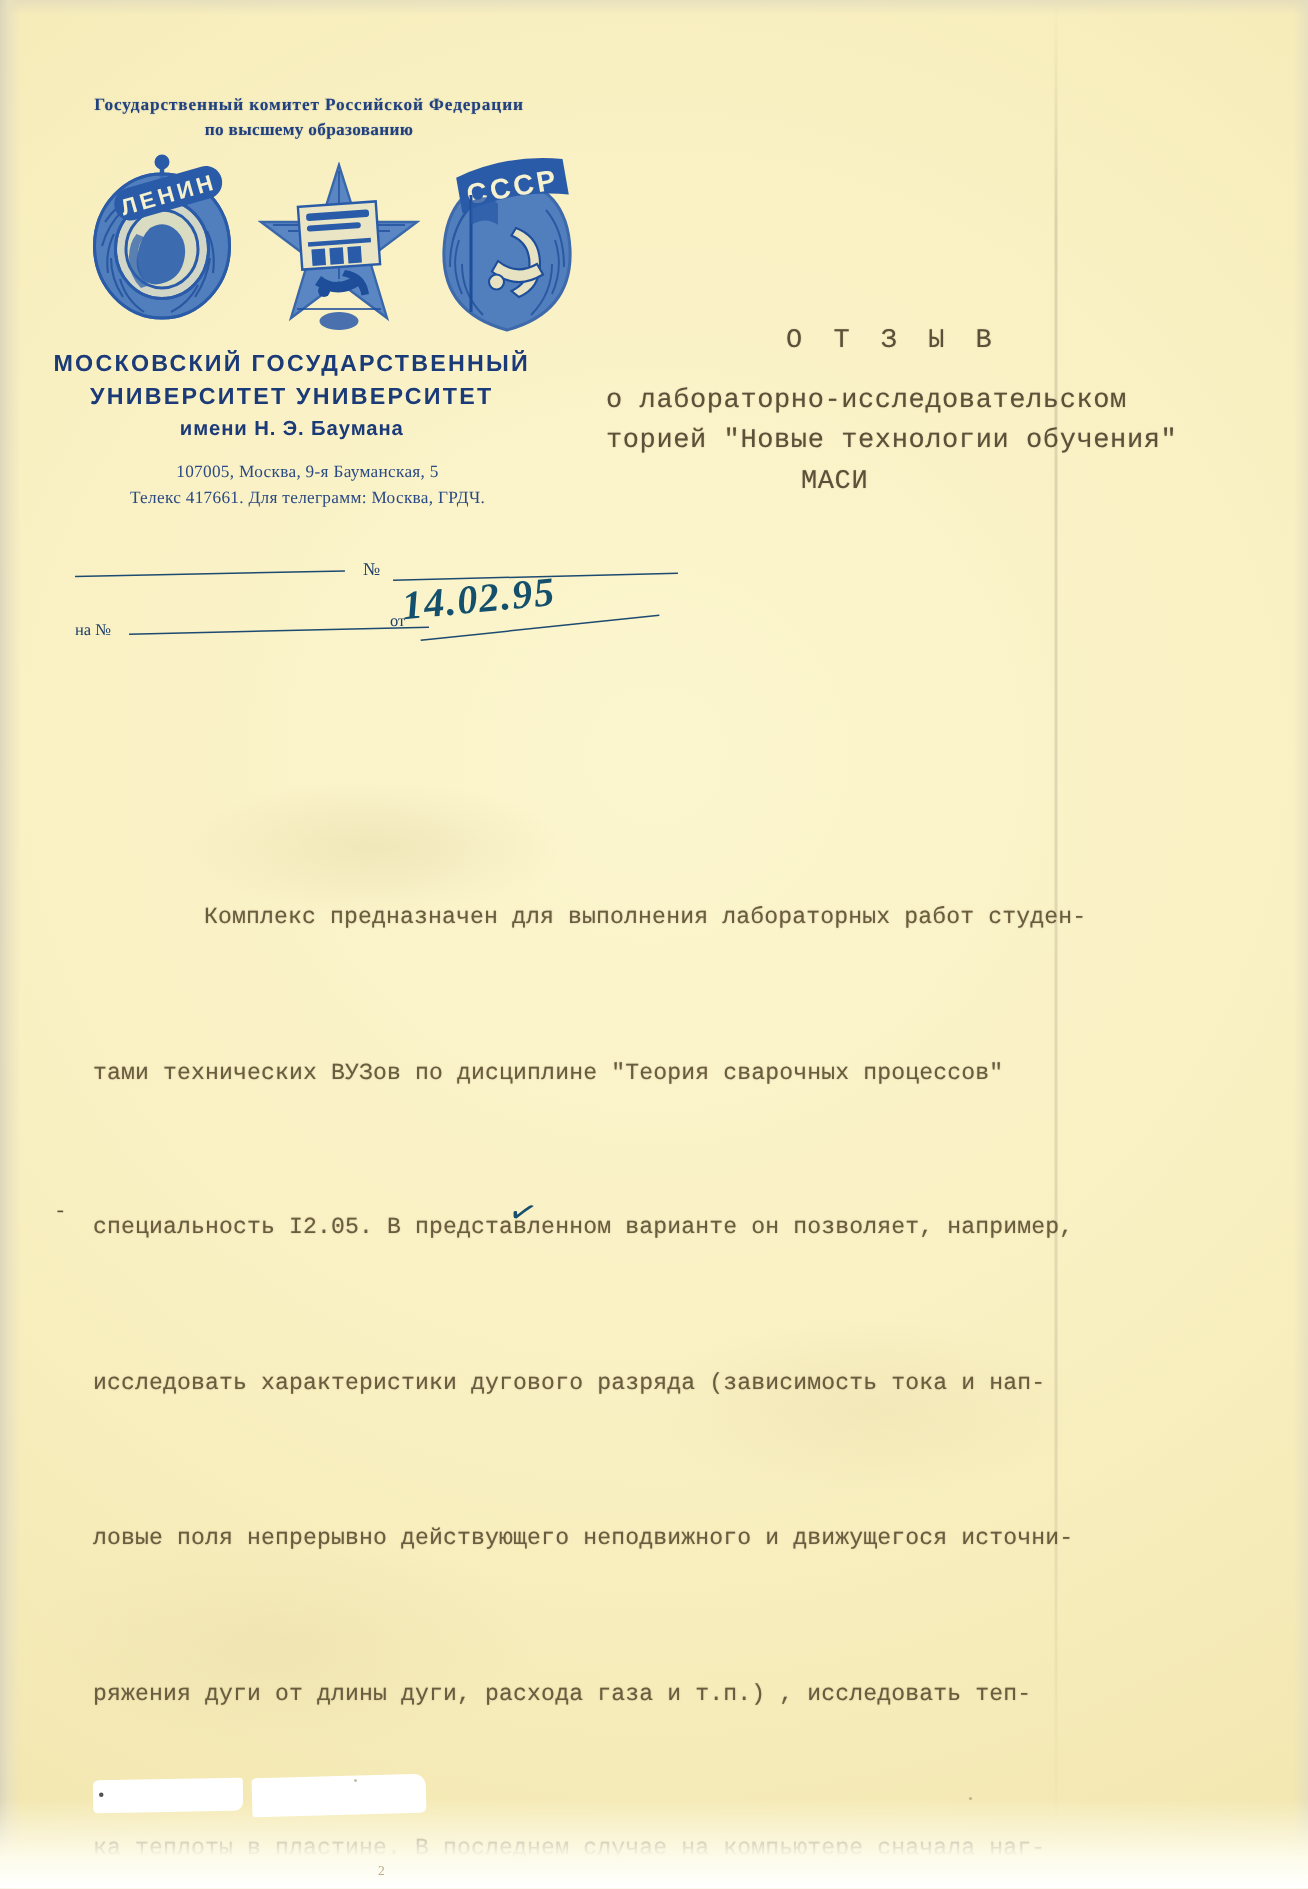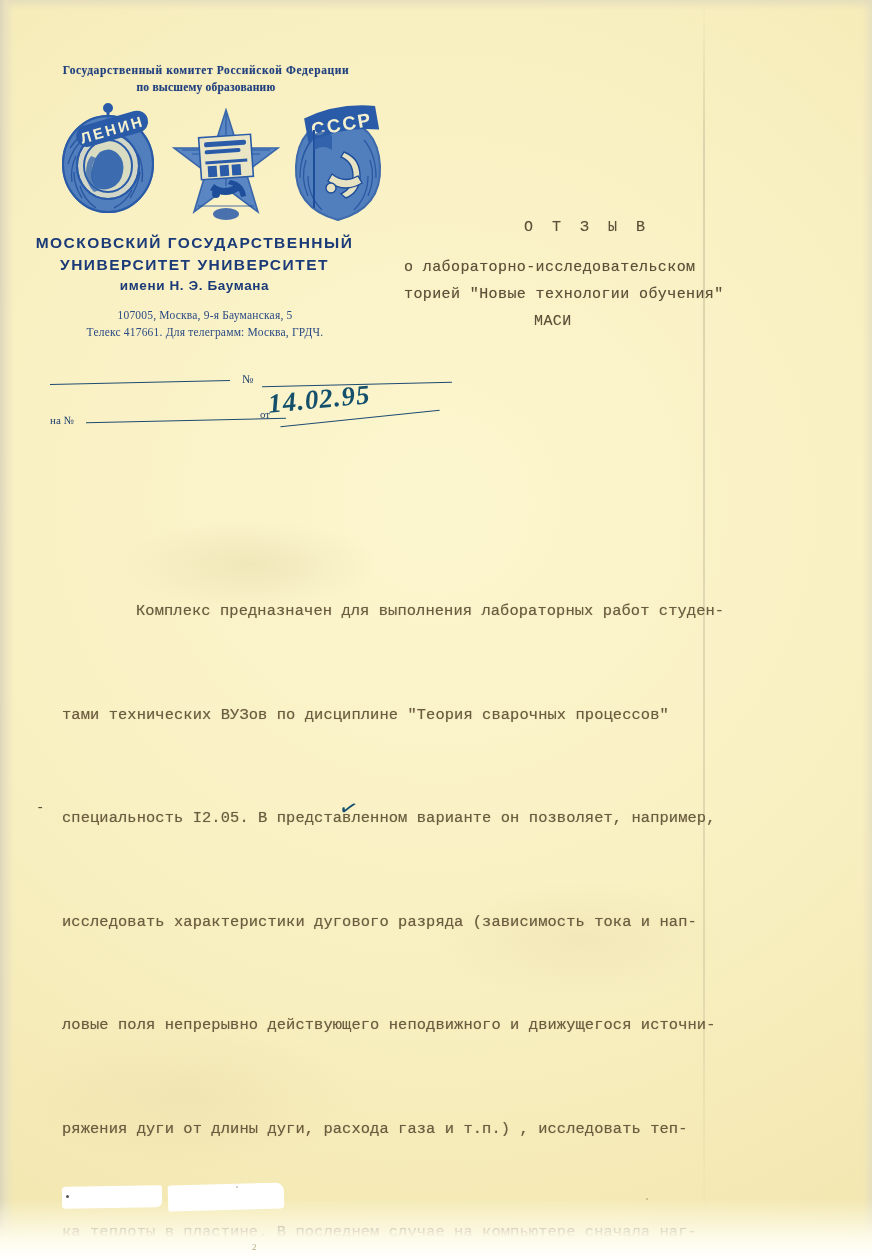--- a/index.html
+++ b/index.html
@@ -63,21 +63,21 @@
     position:absolute;left:268px;top:384px;
     font-family:"Liberation Serif",serif;font-style:italic;font-weight:700;
     font-size:27px;color:#14506b;letter-spacing:1px;
     transform:rotate(-5.5deg);
   }
 
   
   #title{
     position:absolute;left:404px;top:214px;width:450px;
     font-family:"Liberation Mono","DejaVu Sans Mono",monospace;
-    color:#5c5038;font-size:15px;line-height:27px;letter-spacing:.4px;
+    color:#5c5038;font-size:18px;line-height:27px;letter-spacing:.4px;
     text-shadow:0 0 .8px rgba(92,80,56,.45);
   }
   #title .tt-head{margin-left:120px;letter-spacing:5px;margin-bottom:13px;}
   #title .tt-masi{margin-left:130px;}
 
   
   #body{
     position:absolute;left:62px;top:456px;width:790px;
     font-family:"Liberation Mono","DejaVu Sans Mono",monospace;
     color:#6a5c3e;font-size:15.4px;line-height:34.5px;letter-spacing:.1px;

